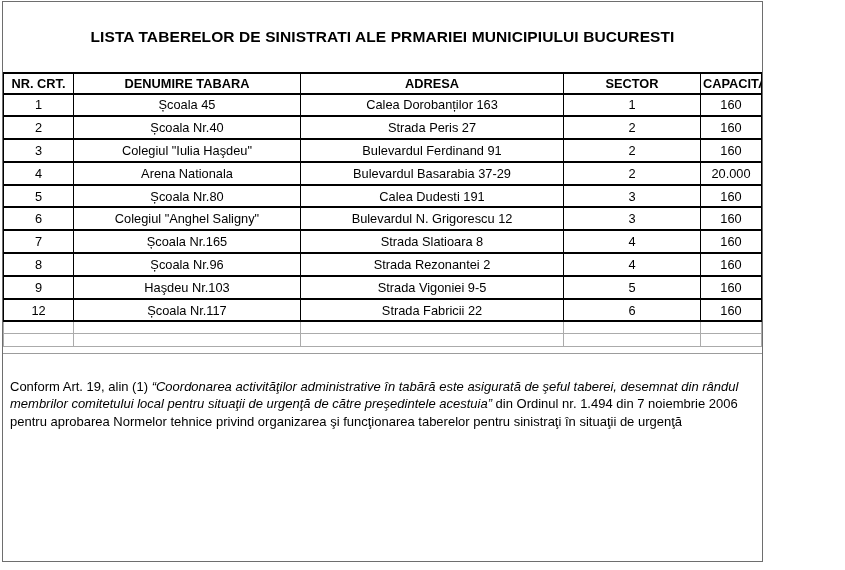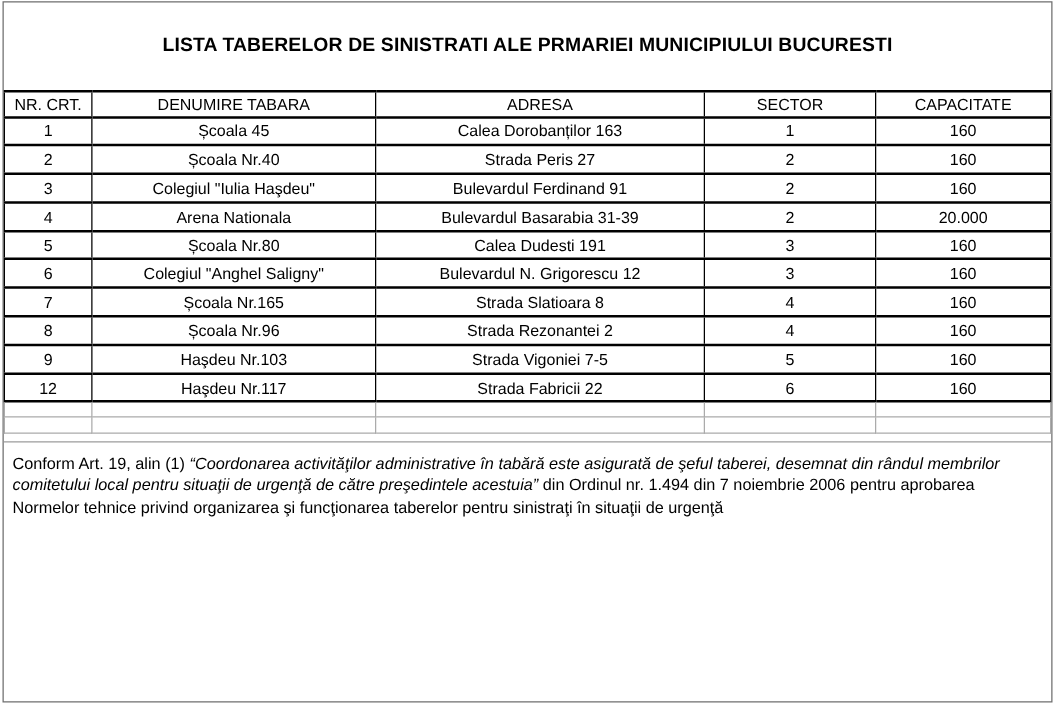--- a/index.html
+++ b/index.html
@@ -7,21 +7,21 @@
     margin: 0; padding: 0;
     width: 845px; height: 570px;
     background: #fff;
     font-family: "Liberation Sans", "DejaVu Sans", sans-serif;
     color: #000;
     overflow: hidden;
   }
   .page {
     position: absolute;
     left: 2px; top: 1px;
-    width: 840px; height: 561px;
+    width: 761px; height: 561px;
     border: 1.6px solid #6e6e6e;
     display: flex;
     flex-direction: column;
     background: #fff;
   }
   .title-area {
     height: 70px;
     display: flex;
     align-items: center;
     justify-content: center;
@@ -46,38 +46,38 @@
     border-top: 2px solid #000;
     border-bottom: 2px solid #000;
     text-align: center;
     vertical-align: middle;
     padding: 0 2px;
     font-size: 12.8px;
     overflow: hidden;
     white-space: nowrap;
   }
   .camps-table thead th {
-    font-weight: normal;
+    font-weight: bold;
     height: 20.5px;
     border-top-width: 2.4px;
   }
   .camps-table tbody td { height: 22.8px; }
   .camps-table tr.total-row td {
     font-weight: bold;
     border-bottom: 2.6px solid #000;
   }
   .camps-table tr.empty-row td {
     height: 12.5px;
     border: 1px solid #ababab;
   }
   .footer-box {
     margin-top: 6px;
     border-top: 1.4px solid #9c9c9c;
     flex: 1;
-    padding: 8px 7px 0 7px;
+    padding: 24px 7px 0 7px;
   }
   .footer-box p {
     margin: 0;
     font-size: 13px;
     line-height: 17.5px;
   }
   .footer-box .it { font-style: italic; }
 </style>
 </head>
 <body>
@@ -132,21 +132,21 @@
           <td>3</td>
           <td>Colegiul "Iulia Haşdeu"</td>
           <td>Bulevardul Ferdinand 91</td>
           <td>2</td>
           <td>160</td>
         </tr>
 
         <tr>
           <td>4</td>
           <td>Arena Nationala</td>
-          <td>Bulevardul Basarabia 31-39</td>
+          <td>Bulevardul Basarabia 37-29</td>
           <td>2</td>
           <td>20.000</td>
         </tr>
 
         <tr>
           <td>5</td>
           <td>Școala Nr.80</td>
           <td>Calea Dudesti 191</td>
           <td>3</td>
           <td>160</td>
@@ -172,30 +172,30 @@
           <td>8</td>
           <td>Școala Nr.96</td>
           <td>Strada Rezonantei 2</td>
           <td>4</td>
           <td>160</td>
         </tr>
 
         <tr>
           <td>9</td>
           <td>Haşdeu Nr.103</td>
-          <td>Strada Vigoniei 7-5</td>
+          <td>Strada Vigoniei 9-5</td>
           <td>5</td>
           <td>160</td>
         </tr>
 
 
 
         <tr>
           <td>12</td>
-          <td>Haşdeu Nr.117</td>
+          <td>Școala Nr.117</td>
           <td>Strada Fabricii 22</td>
           <td>6</td>
           <td>160</td>
         </tr>
 
       </tbody>
     <tbody>
       <tr class="empty-row">
         <td></td>
           <td></td>

